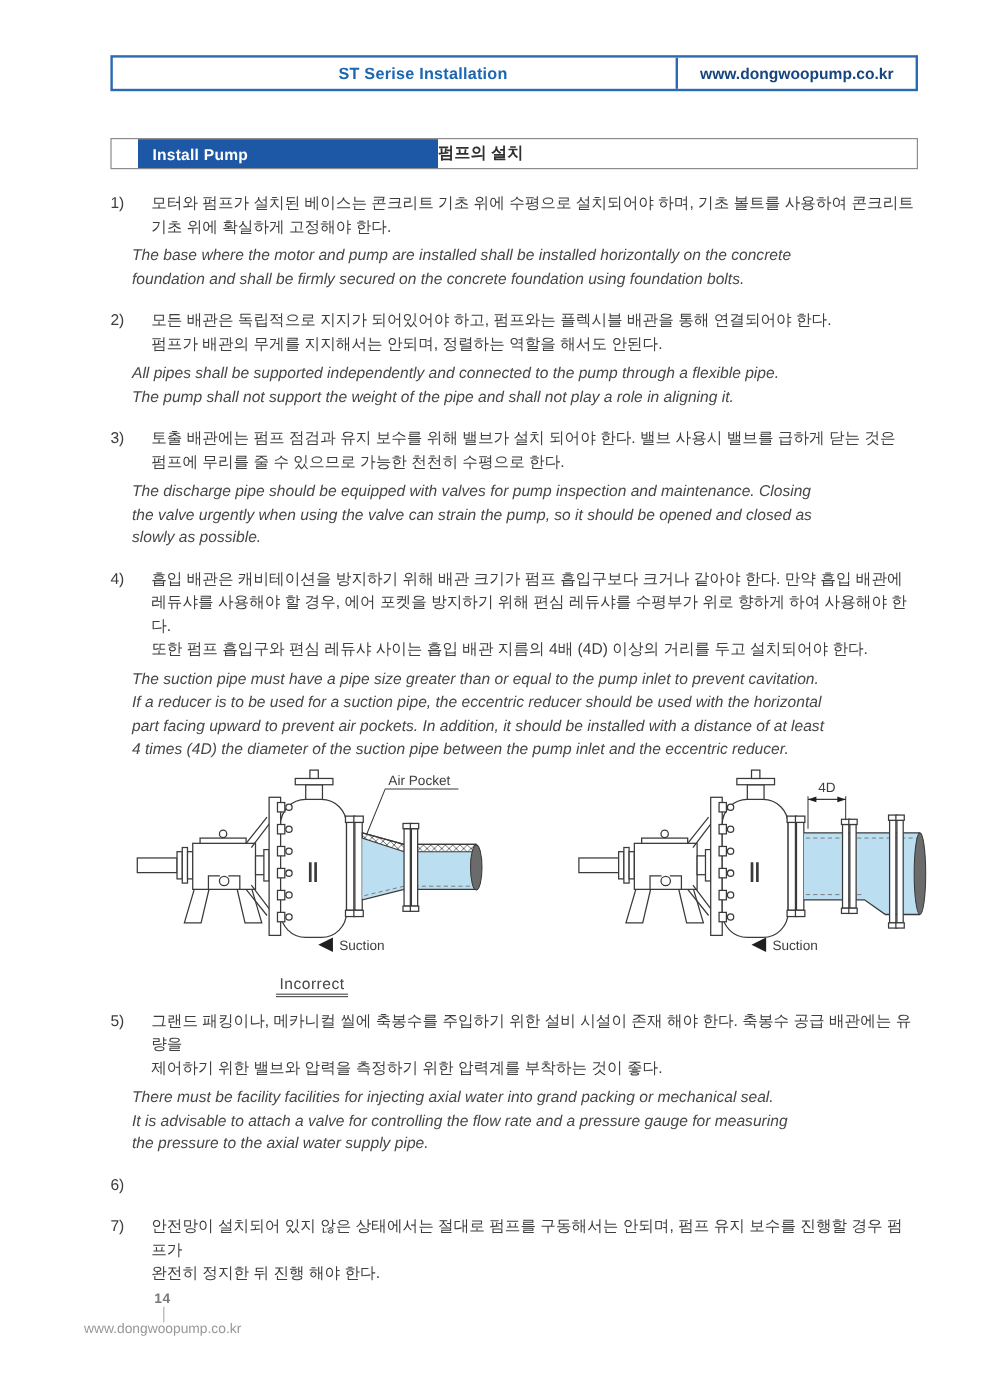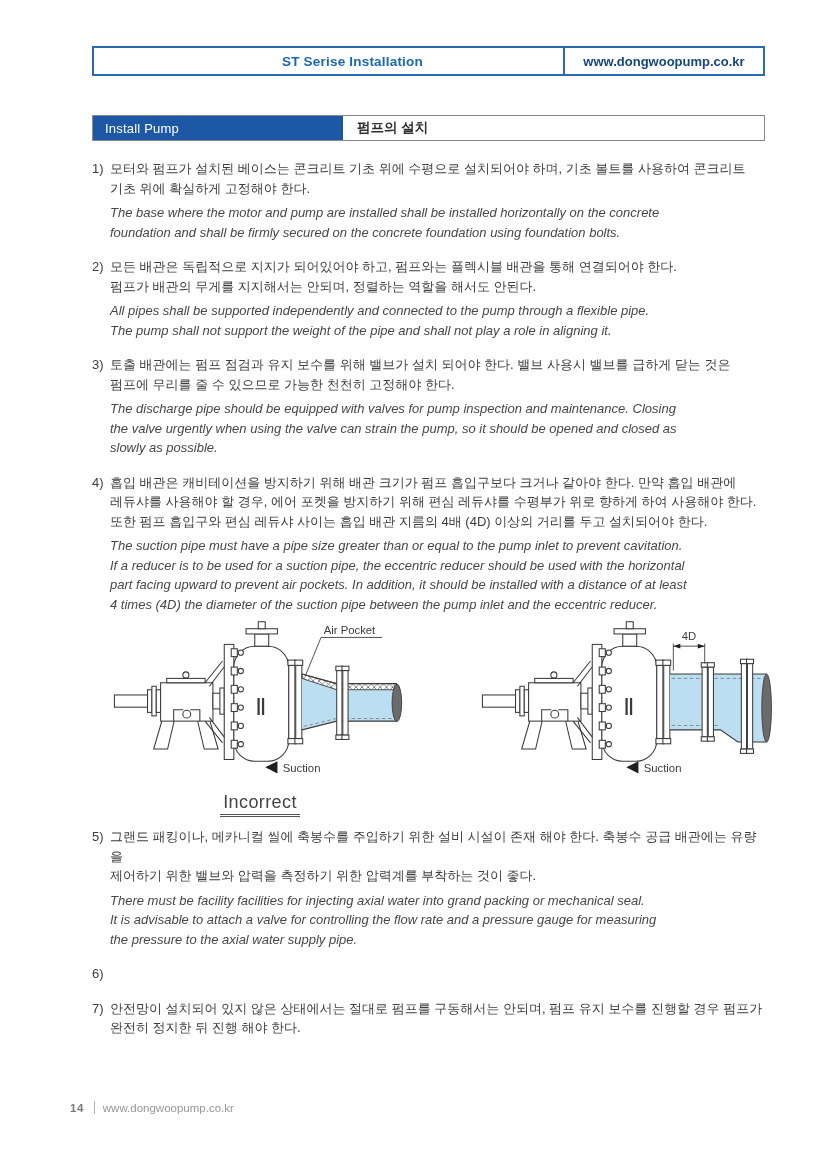--- a/index.html
+++ b/index.html
@@ -24,49 +24,49 @@
     border-left:2px solid #2a6ab3; color:#17457e; font-size:13px; font-weight:600;
     text-decoration:none; cursor:pointer;
   }
 
   
   .section-header {
     margin:39px 0 18px 0; height:26px; display:flex; align-items:stretch;
     border:1px solid #8c8c8c;
   }
   .section-en {
-    width:250px; background:#1d58a6; color:#ffffff; font-size:13px; font-weight:400;
-    display:flex; align-items:center; padding-left:12px; letter-spacing:.2px;
+    width:250px; background:#1d58a6; color:#ffffff; font-size:13px; font-weight:700;
+    display:flex; align-items:center; padding-left:12px; letter-spacing:.2px;margin-left:22px;
   }
   .section-ko {
-    flex:1; display:flex; align-items:center; padding-left:14px;
+    flex:1; display:flex; align-items:center; 
     color:#2f2f2f; font-size:13.5px; font-weight:700;
   }
 
   
   .item { display:flex; margin-bottom:15px; }
   .item .num { width:18px; flex:0 0 18px; font-size:13px; line-height:1.5; color:#3d3d3d; }
   .item .body { flex:1; }
-  .item .ko { white-space:pre-line; font-size:13px; line-height:1.5; color:#3d3d3d; }
+  .item .ko { white-space:pre-line; font-size:13px; line-height:1.5; color:#3d3d3d;margin-left:16px; }
   .item .en { white-space:pre-line; font-size:13px; line-height:1.5; color:#474747; margin-top:5px;font-style:italic; }
   .item.tight { margin-bottom:6px; }
 
   
   .diagrams { display:flex; margin:2px 0 10px 0;gap:32px; }
   .diagram { width:336px; text-align:center; }
   .diagram svg { display:block; margin:0 auto; }
   .caption {
-    display:inline-block; margin-top:2px; font-size:18px; color:#454545;
+    display:inline-block; margin-top:2px; font-size:13px; color:#454545;
     letter-spacing:.4px; border-bottom:3px double #555; padding:0 3px 1px 3px;
   }
 
   
   .footer {
     position:absolute; left:70px; bottom:46px; display:flex; align-items:center;
-    font-size:11.5px; color:#8f8f8f;
+    font-size:11.5px; color:#8f8f8f;flex-direction:column;
   }
   .footer .pgnum { font-weight:700; color:#7a7a7a; letter-spacing:.5px; }
   .footer .sep { width:1px; height:13px; background:#b0b0b0; margin:0 8px 0 10px; }
   .footer .site { color:#979797; text-decoration:none; cursor:pointer; }
 
   svg text { font-family:"Liberation Sans","DejaVu Sans",sans-serif; }
   .hidden-defs { position:absolute; width:0; height:0; overflow:hidden; }
 </style>
 </head>
 <body>
@@ -150,21 +150,21 @@
 펌프가 배관의 무게를 지지해서는 안되며, 정렬하는 역할을 해서도 안된다.</div>
       <div class="en">All pipes shall be supported independently and connected to the pump through a flexible pipe.
 The pump shall not support the weight  of the pipe and shall not play a role in aligning it.</div>
     </div>
   </div>
 
   <div class="item">
     <div class="num">3)</div>
     <div class="body">
       <div class="ko">토출 배관에는 펌프 점검과 유지 보수를 위해 밸브가 설치 되어야 한다. 밸브 사용시 밸브를 급하게 닫는 것은
-펌프에 무리를 줄 수 있으므로 가능한 천천히 고정해야 한다.</div>
+펌프에 무리를 줄 수 있으므로 가능한 천천히 수평으로 한다.</div>
       <div class="en">The discharge pipe should be equipped with valves for pump inspection and maintenance. Closing
 the valve  urgently when using the valve can strain the pump, so it should be opened and closed as
 slowly as possible.</div>
     </div>
   </div>
 
   <div class="item tight">
     <div class="num">4)</div>
     <div class="body">
       <div class="ko">흡입 배관은 캐비테이션을 방지하기 위해 배관 크기가 펌프 흡입구보다 크거나 같아야 한다. 만약 흡입 배관에

